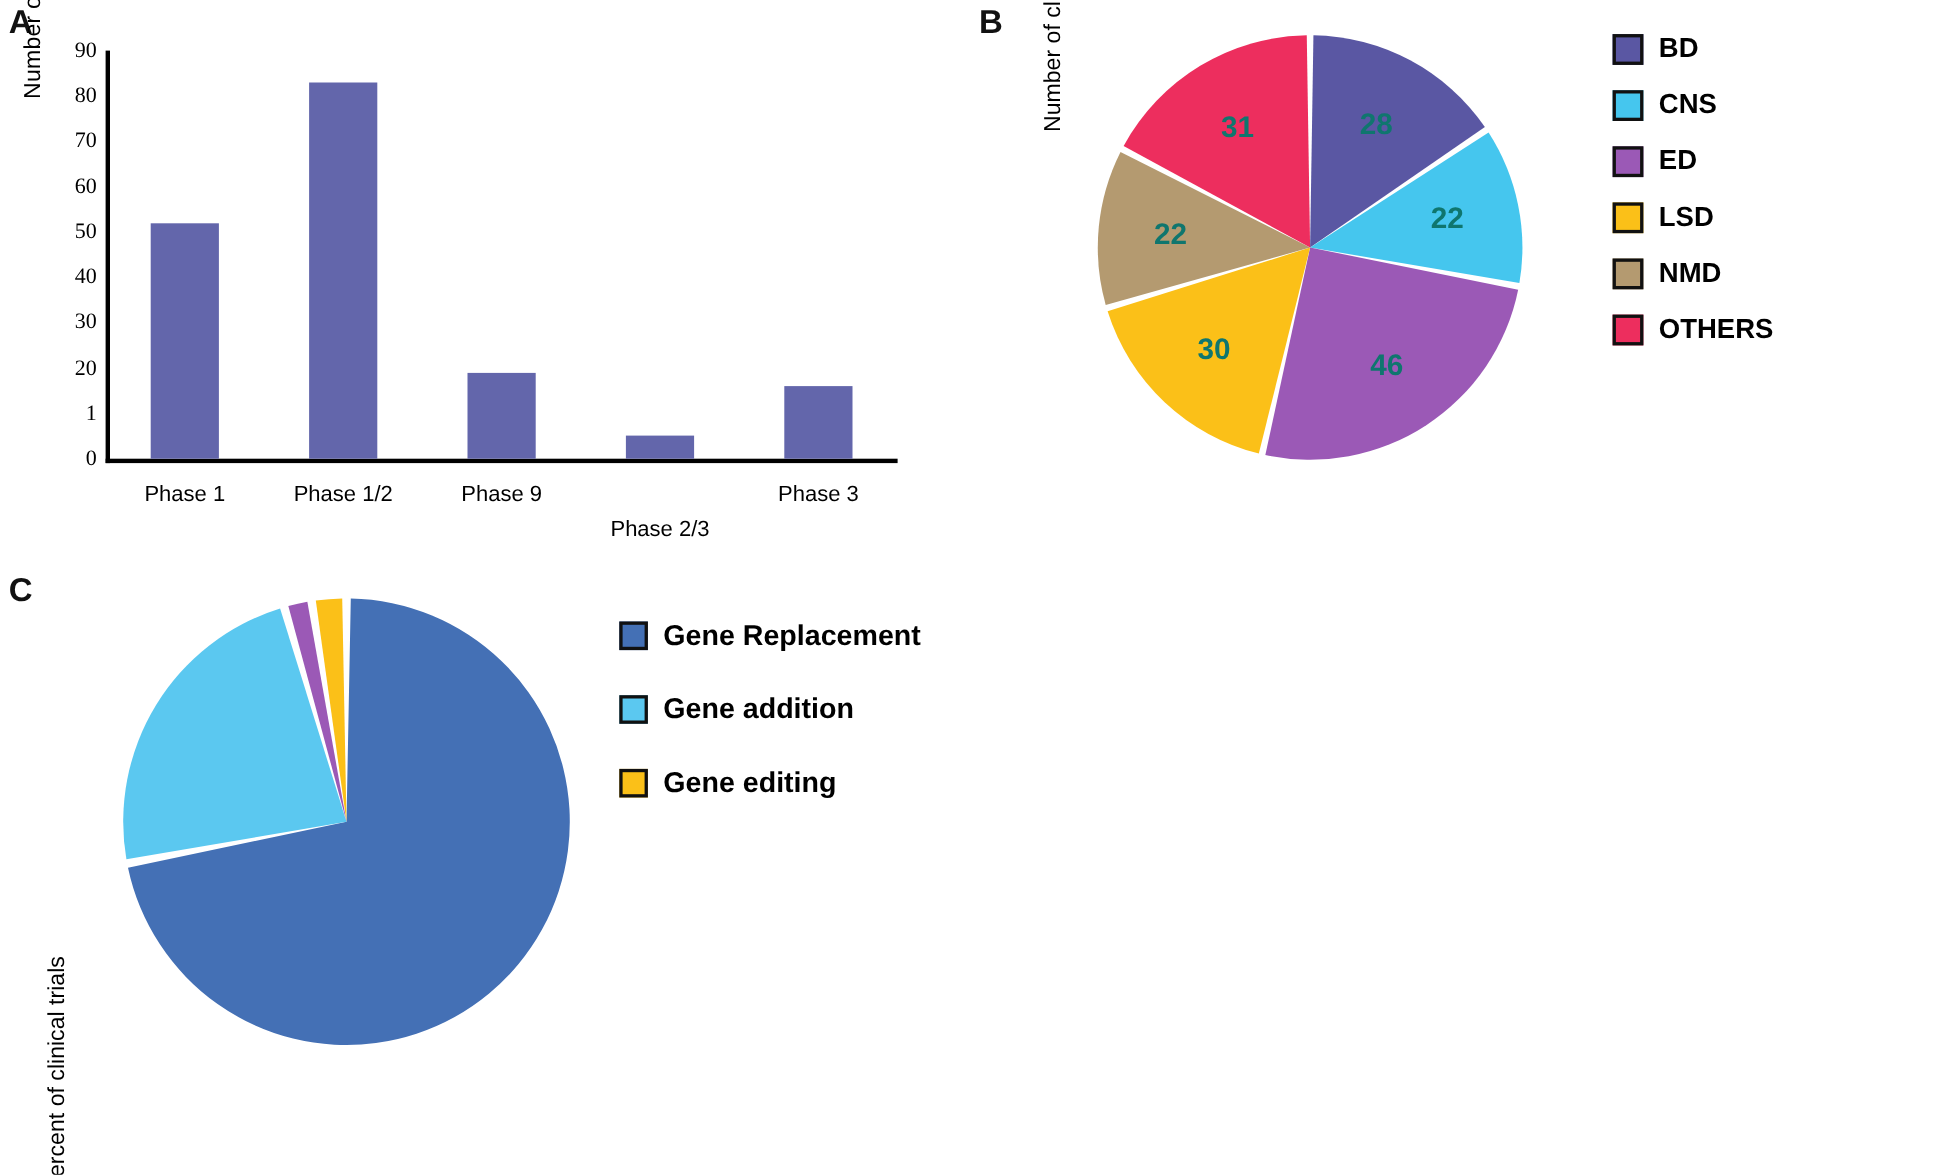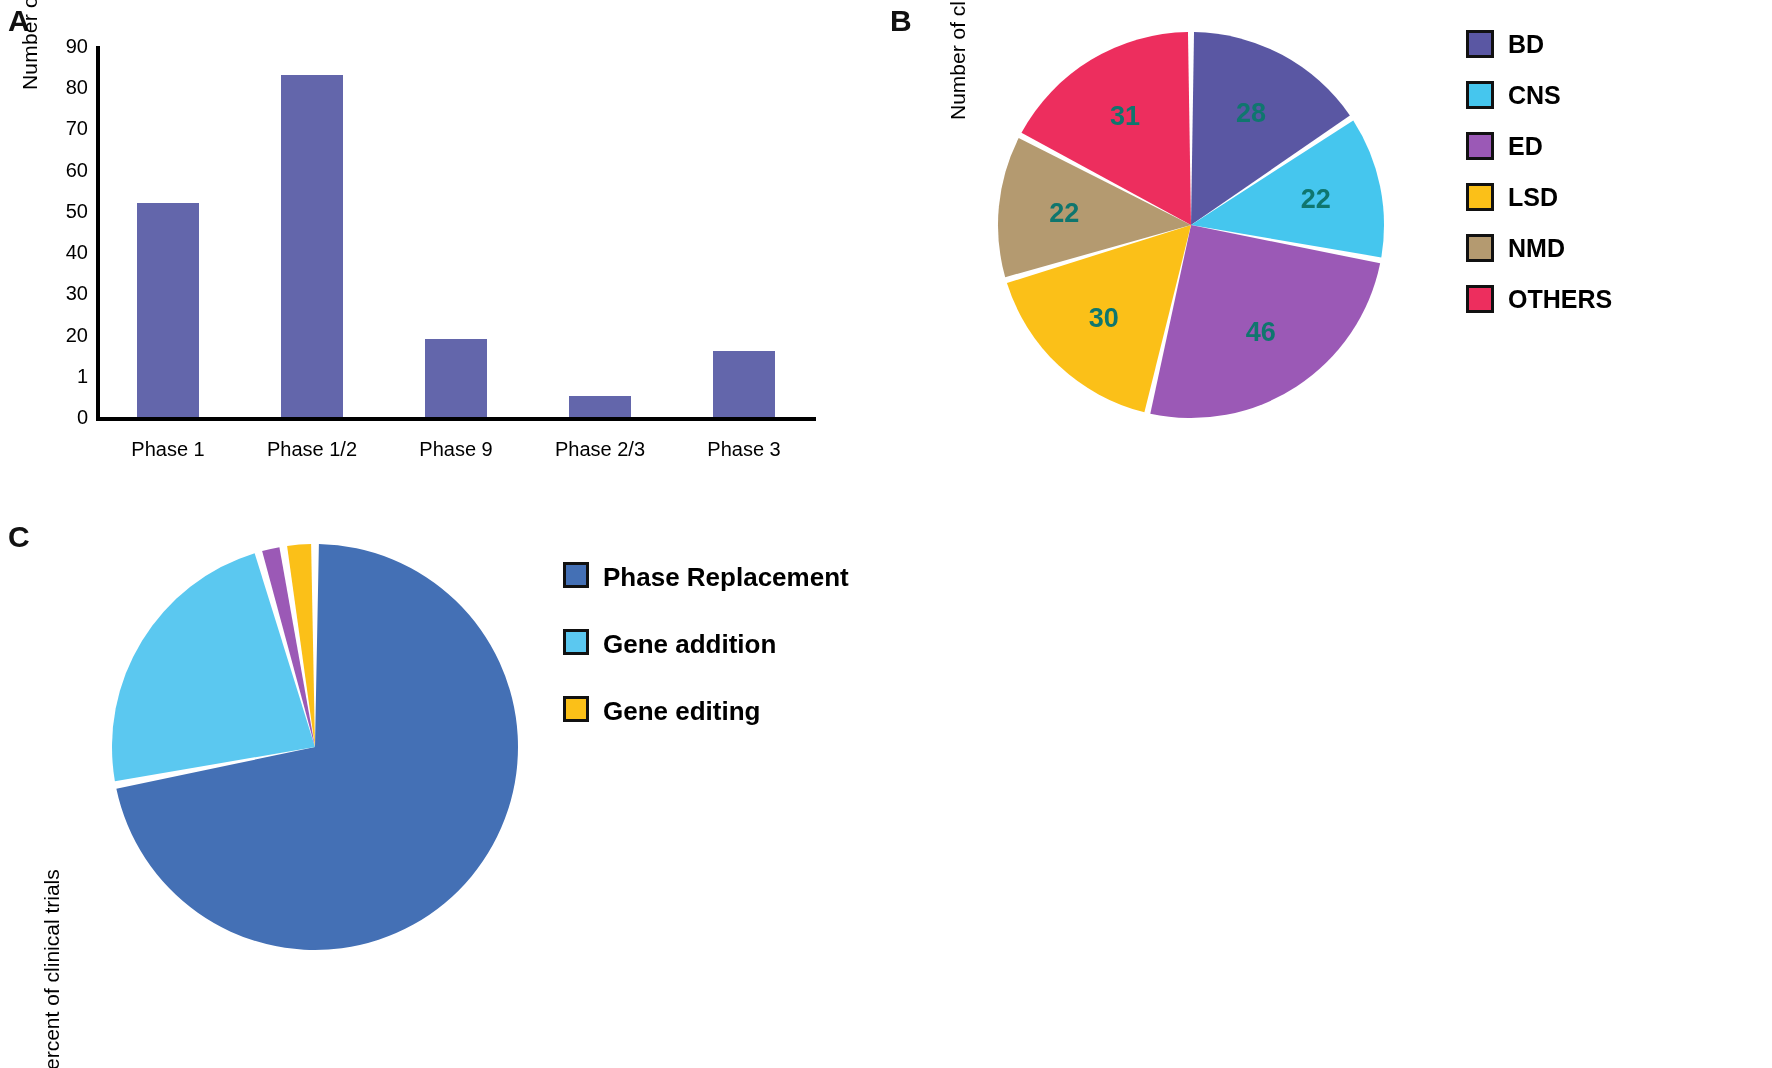--- a/index.html
+++ b/index.html
@@ -9,35 +9,35 @@
 
   
   #panel-a{position:absolute;left:0;top:0;width:886px;height:500px;}
   #a-ylabel{position:absolute;left:18px;top:90px;width:260px;
             transform:rotate(-90deg);transform-origin:0 0;
             font-size:21px;letter-spacing:.2px;white-space:nowrap;}
   #a-plot{position:absolute;left:96px;top:46px;width:720px;height:375px;}
   #a-axis-y{position:absolute;left:0;top:0;width:4px;height:375px;background:#000;}
   #a-axis-x{position:absolute;left:0;bottom:0;width:720px;height:4px;background:#000;}
   .a-tick{position:absolute;right:100%;margin-right:8px;font-size:20px;
-          transform:translateY(-50%);white-space:nowrap;}
+          transform:translateY(-50%);white-space:nowrap;font-family:Liberation Serif, serif;}
   .a-bar{position:absolute;bottom:4px;background:#6366ab;}
   .a-xlabel{position:absolute;top:392px;font-size:20px;text-align:right;
             transform:translateX(-50%);white-space:nowrap;}
 
   
   #panel-b{position:absolute;left:886px;top:0;width:886px;height:500px;}
   #b-ylabel{position:absolute;left:60px;top:120px;width:260px;
             transform:rotate(-90deg);transform-origin:0 0;
             font-size:21px;white-space:nowrap;}
   #b-pie{position:absolute;left:110px;top:30px;width:390px;height:390px;}
   .pie-num{position:absolute;font-size:27px;font-weight:bold;color:#0f766e;
            transform:translate(-50%,-50%);pointer-events:none;}
   #b-legend{position:absolute;left:580px;top:30px;}
-  .legend-row{display:flex;align-items:flex-start;margin-bottom:22px;}
+  .legend-row{display:flex;align-items:center;margin-bottom:22px;}
   .legend-swatch{width:28px;height:28px;border:3px solid #111;box-sizing:border-box;
                  margin-right:14px;flex:none;}
   .legend-label{font-size:25px;font-weight:bold;white-space:nowrap;}
 
   
   #panel-c{position:absolute;left:0;top:512px;width:1772px;height:556px;}
   #c-ylabel{position:absolute;left:40px;top:600px;width:400px;
             transform:rotate(-90deg);transform-origin:0 0;
             font-size:21px;white-space:nowrap;}
   #c-pie{position:absolute;left:110px;top:30px;width:410px;height:410px;}
@@ -73,21 +73,21 @@
         <div class="a-bar" style="left: 41px; width: 62px; height: 214.356px; background: rgb(99, 102, 171);"></div>
         <div class="a-bar" style="left: 185px; width: 62px; height: 342.144px; background: rgb(99, 102, 171);"></div>
         <div class="a-bar" style="left: 329px; width: 62px; height: 78.3222px; background: rgb(99, 102, 171);"></div>
         <div class="a-bar" style="left: 473px; width: 62px; height: 20.6111px; background: rgb(99, 102, 171);"></div>
         <div class="a-bar" style="left: 617px; width: 62px; height: 65.9556px; background: rgb(99, 102, 171);"></div>
       </div>
     <div id="a-xlabels">
         <div class="a-xlabel" style="left: 72px;">Phase 1</div>
         <div class="a-xlabel" style="left: 216px;">Phase 1/2</div>
         <div class="a-xlabel" style="left: 360px;">Phase 9</div>
-        <div class="a-xlabel" style="left: 504px;">Phase 2/3</div>
+        <div class="a-xlabel" style="left: 504px; margin-top: 32px;">Phase 2/3</div>
         <div class="a-xlabel" style="left: 648px;">Phase 3</div>
       </div>
   </div>
 </div>
 
 <div id="panel-b">
   <div class="panel-letter" style="left:4px;top:4px;">B</div>
 
   <div id="b-ylabel">Number of clinical trials</div>
 
@@ -136,21 +136,21 @@
   <div id="c-pie"><svg width="410" height="410" viewBox="0 0 410 410">
         <path d="M 205 205 L 208.897080807137 2.0374104393062282 A 203 203 0 1 1 6.3626760243390095 246.85944963551592 Z" fill="#4470b5"></path>
         <path d="M 205 205 L 4.902195774962706 239.2033440516955 A 203 203 0 0 1 144.63290056220927 11.18355770093217 Z" fill="#5bc8f0"></path>
         <path d="M 205 205 L 152.11758474554227 9.009055931517366 A 203 203 0 0 1 169.4005546033263 5.145854465189416 Z" fill="#9b59b6"></path>
         <path d="M 205 205 L 177.09875715445912 3.9265789626233243 A 203 203 0 0 1 201.10291919286266 2.0374104393062282 Z" fill="#fbc018"></path>
       </svg></div>
 
   <div id="c-legend">
       <div class="legend-row">
         <span class="legend-swatch" style="background: rgb(68, 112, 181);"></span>
-        <span class="legend-label">Phase Replacement</span>
+        <span class="legend-label">Gene Replacement</span>
       </div>
       <div class="legend-row">
         <span class="legend-swatch" style="background: rgb(91, 200, 240);"></span>
         <span class="legend-label">Gene addition</span>
       </div>
       <div class="legend-row">
         <span class="legend-swatch" style="background: rgb(251, 192, 24);"></span>
         <span class="legend-label">Gene editing</span>
       </div>
     </div>

